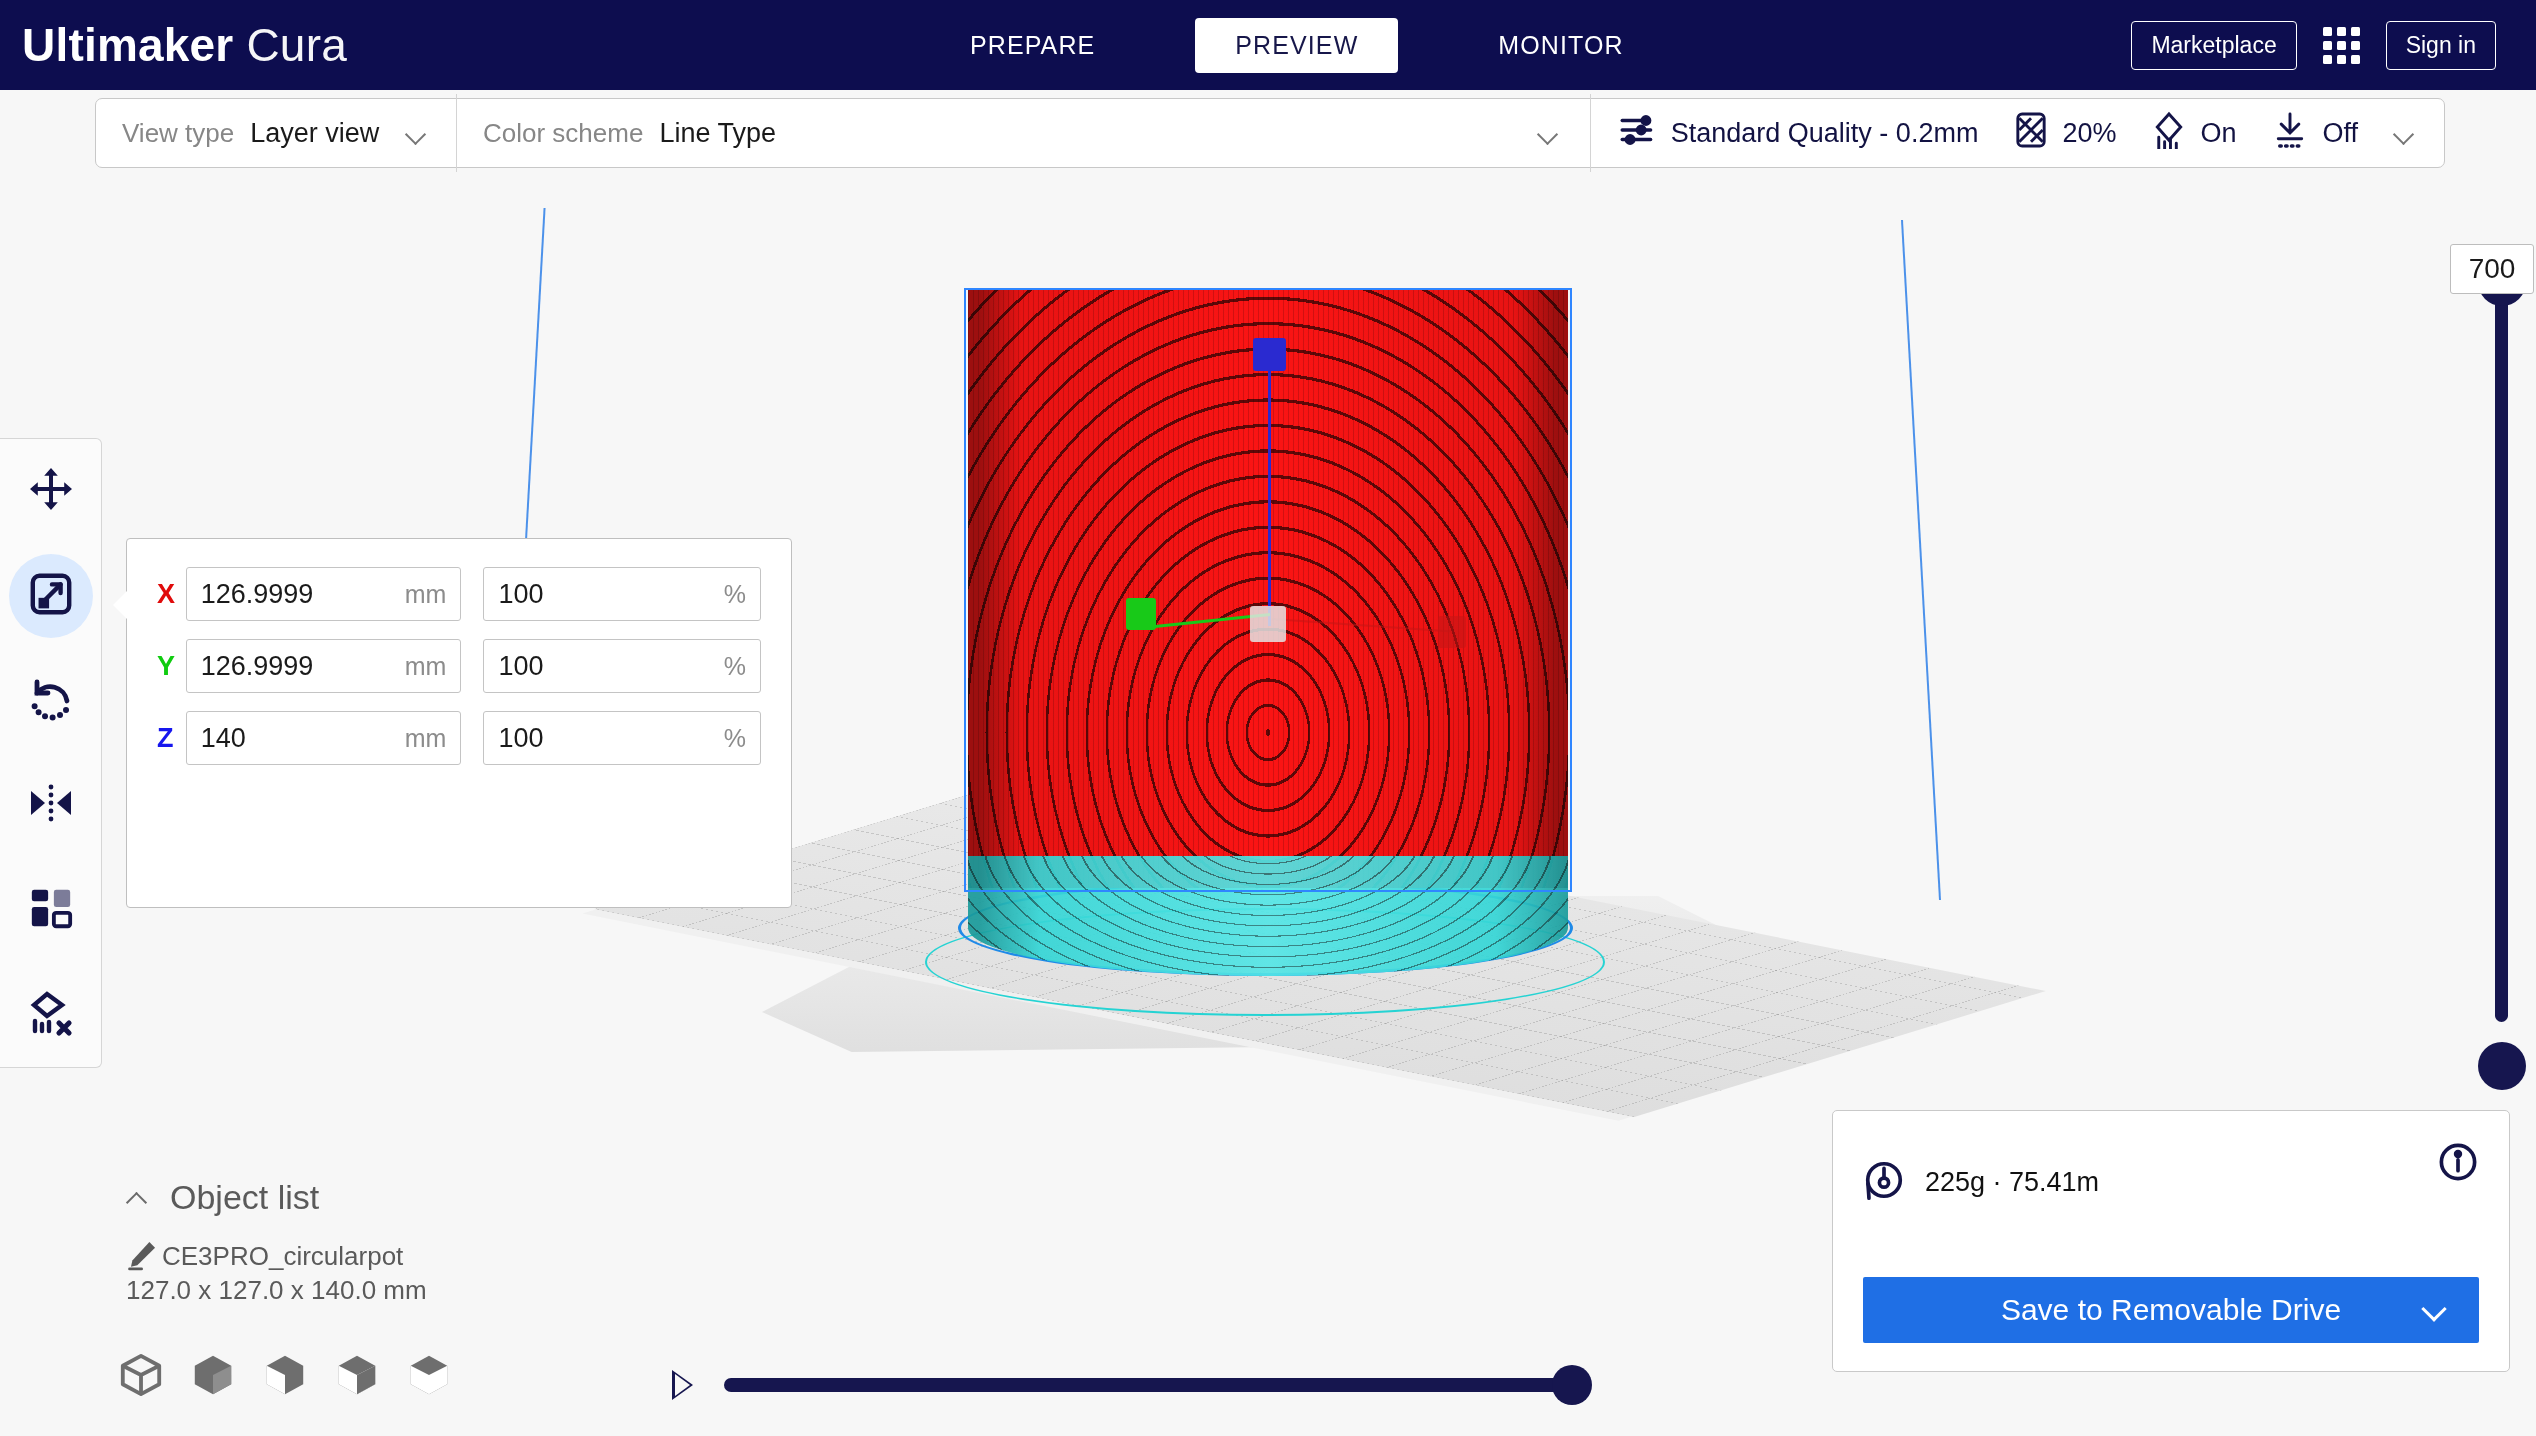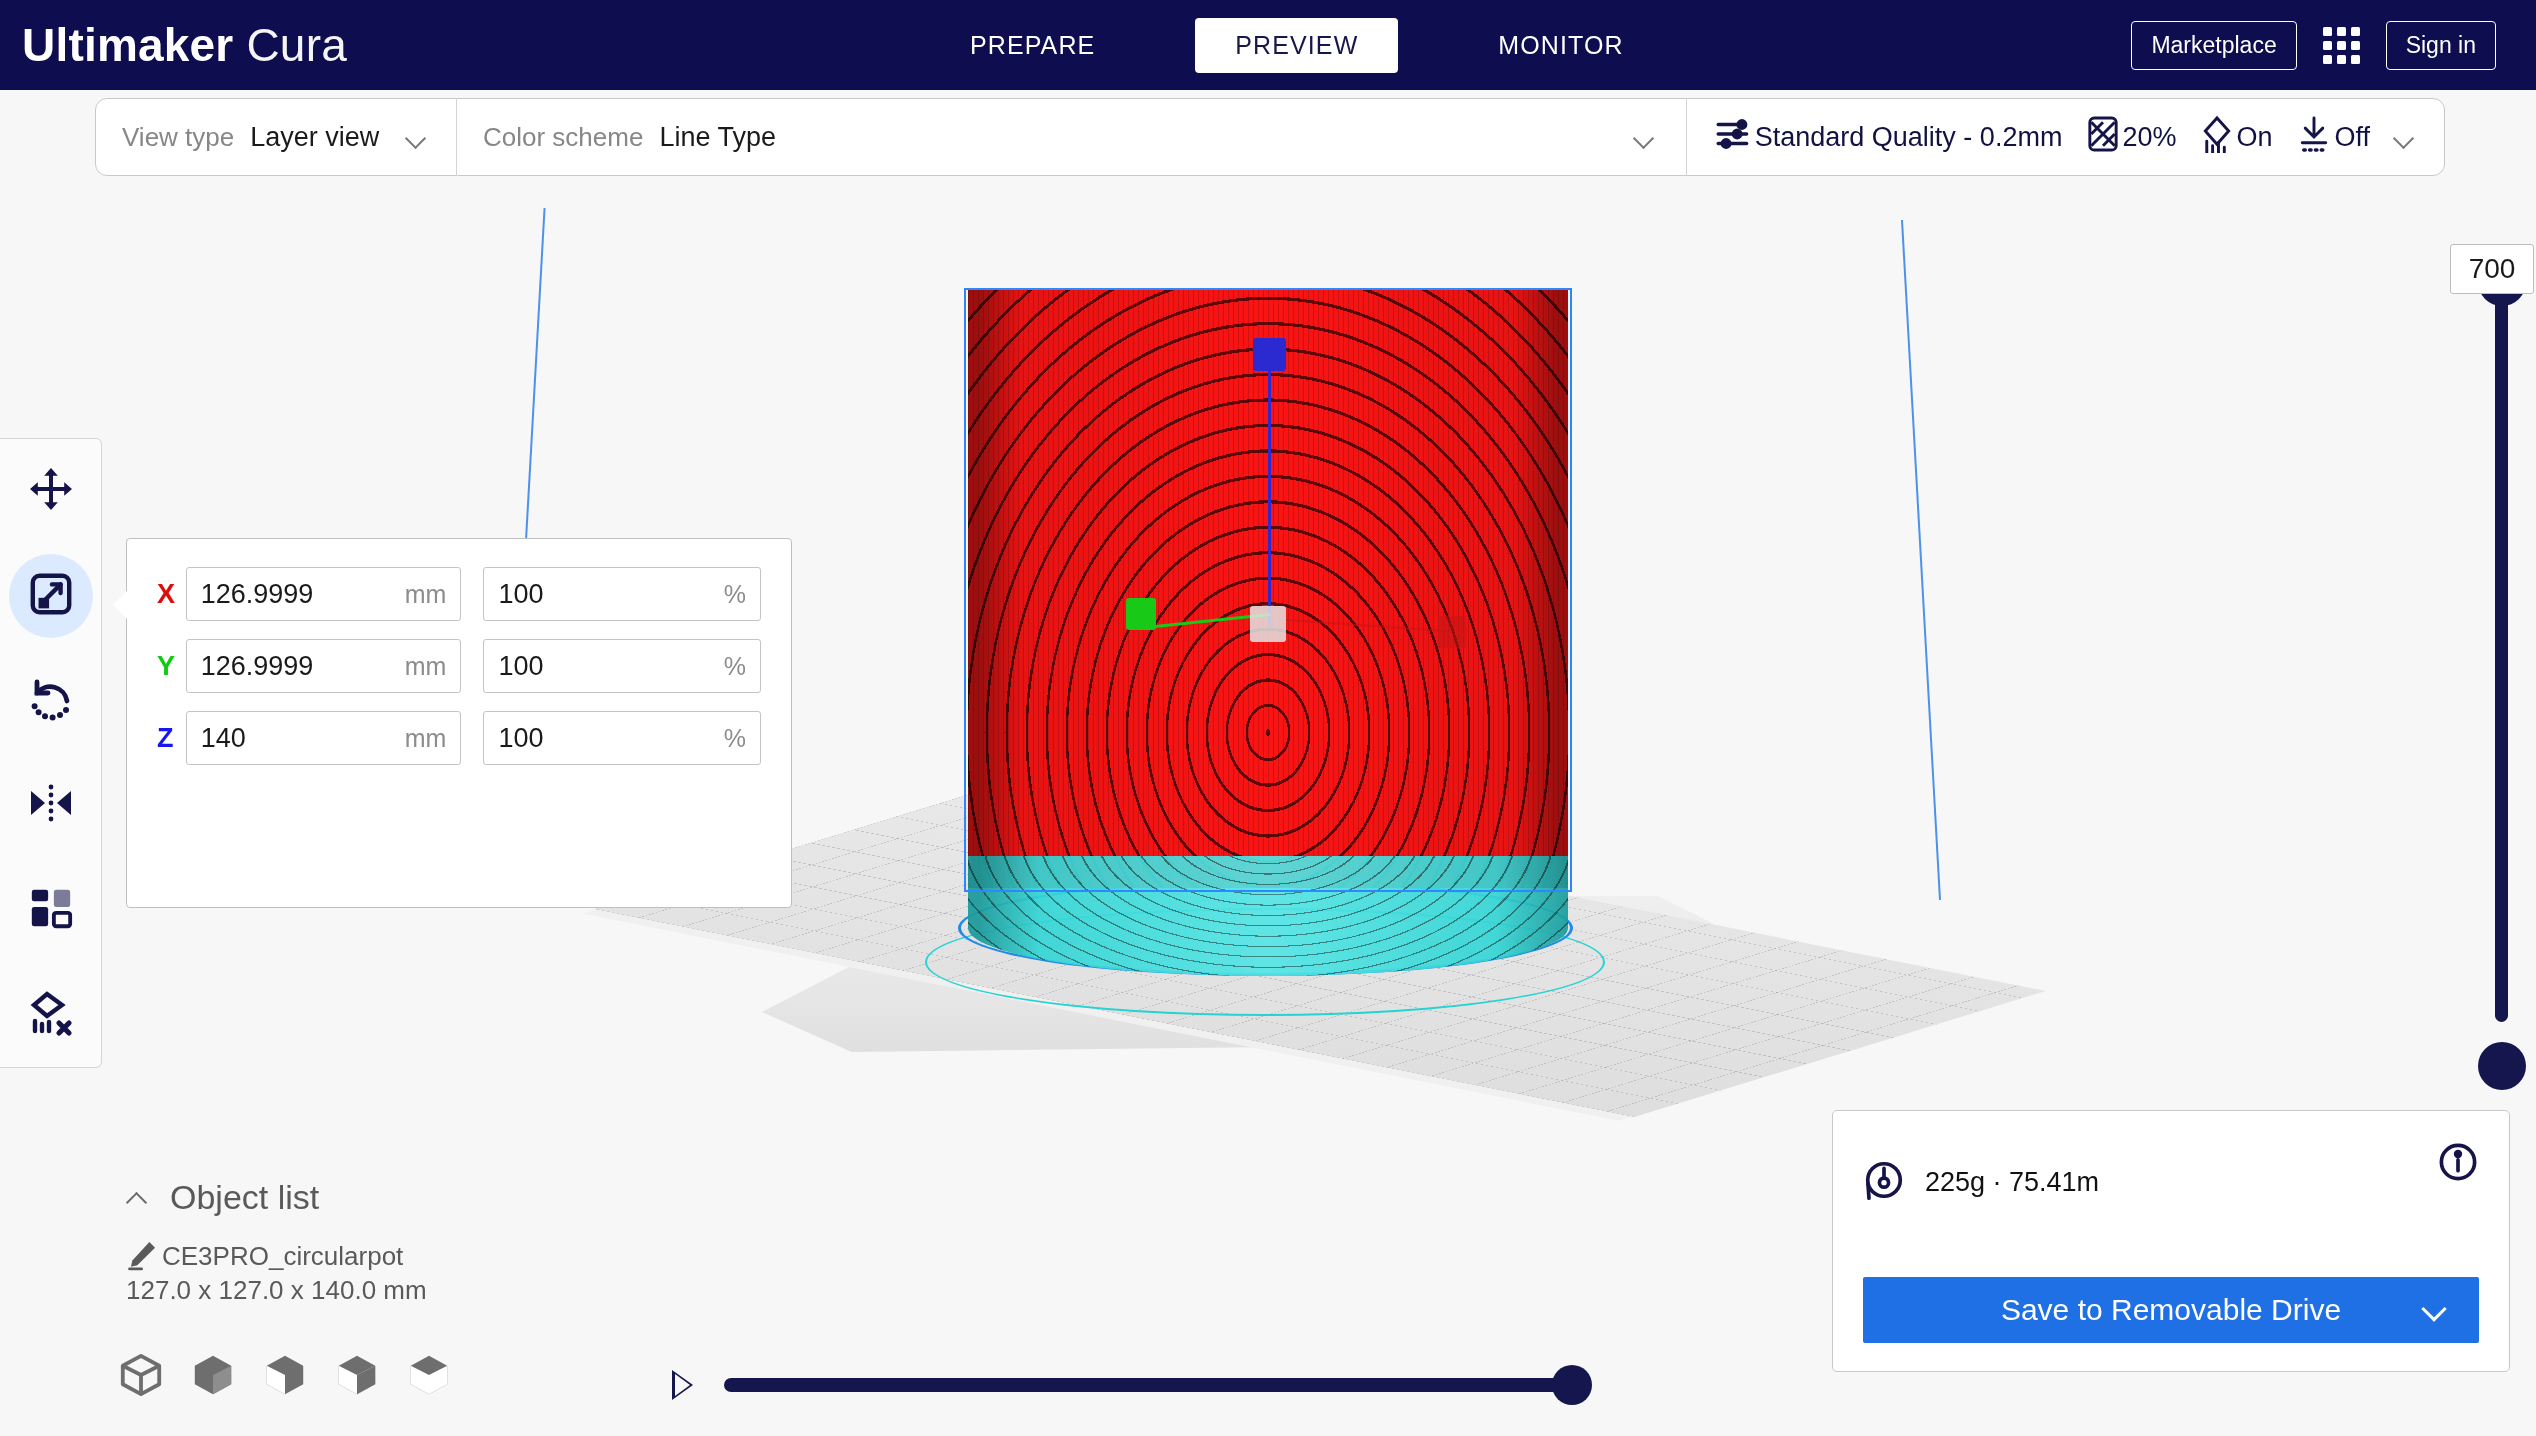--- a/index.html
+++ b/index.html
@@ -90,35 +90,35 @@
   }
   .model-box { position: absolute; inset: -2px -4px 88px -4px; border: 2.5px solid #2f86ff; }
 
   
   .giz { position: absolute; }
   .giz-axis { position: absolute; }
   .handle { position: absolute; border-radius: 3px; }
 
   
   .toolbar {
-    position: absolute; left: 95px; top: 98px; width: 2350px; height: 78px;
-    background: #ffffff; border: 1px solid #c8c8c8; border-radius: 12px;
+    position: absolute; left: 95px; top: 98px; width: 2350px; height: 70px;
+    background: #ffffff; border: 1px solid #c8c8c8; border-radius: 7px;
     display: flex; align-items: center;
   }
   .tb-group { display: flex; align-items: center; height: 100%; }
   .tb-label { color: #878787; font-size: 26px; margin-right: 16px; white-space: nowrap; }
   .tb-value { color: #1a1a1a; font-size: 27px; white-space: nowrap; }
   .tb-sep { width: 1px; height: 78px; background: #d4d4d4; }
   .chev { width: 22px; height: 12px; position: relative; }
   .chev::before {
     content: ""; position: absolute; left: 2px; top: 0;
     width: 13px; height: 13px; border-right: 2.6px solid #777; border-bottom: 2.6px solid #777;
     transform: rotate(45deg);
   }
-  .tb-print { display: flex; align-items: center; gap: 2px; color: #121242; font-size: 27px; white-space: nowrap; }
+  .tb-print { display: flex; align-items: center; gap: 14px; color: #121242; font-size: 27px; white-space: nowrap; }
 
   
   .tools {
     position: absolute; left: 0; top: 438px; width: 102px; height: 630px;
     background: #fbfbfb; border: 1px solid #d6d6d6; border-left: none;
     border-radius: 0 6px 6px 0;
     display: flex; flex-direction: column; align-items: center; justify-content: space-around;
   }
   .tool { width: 84px; height: 84px; display: flex; align-items: center; justify-content: center; border-radius: 50%; cursor: pointer; }
   .tool.active { background: #dbeafe; }

